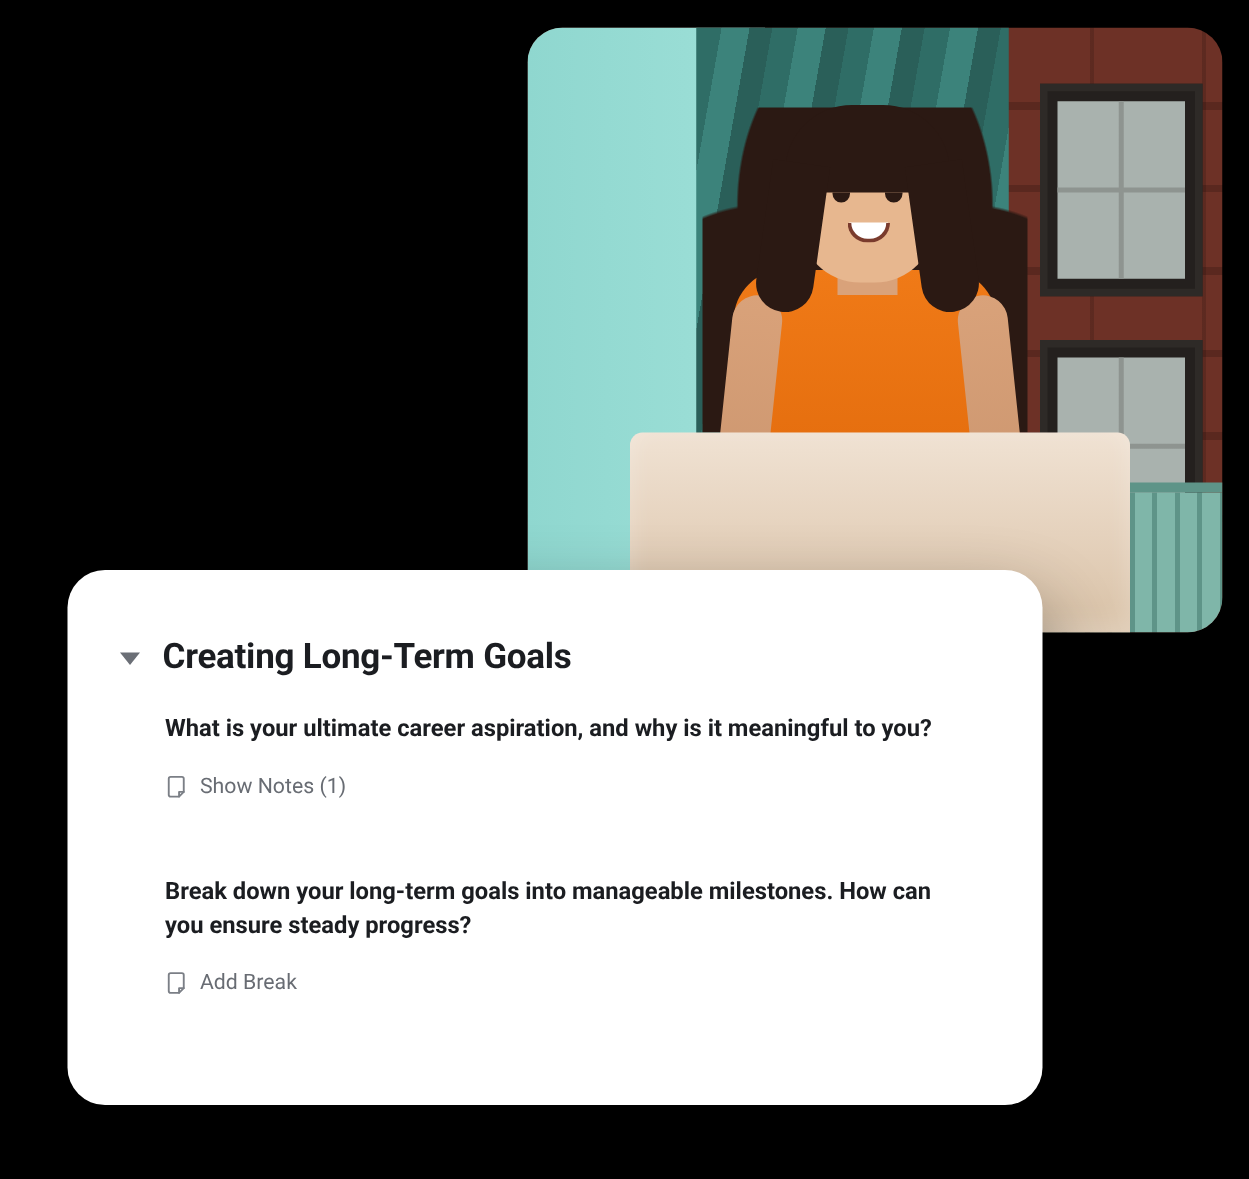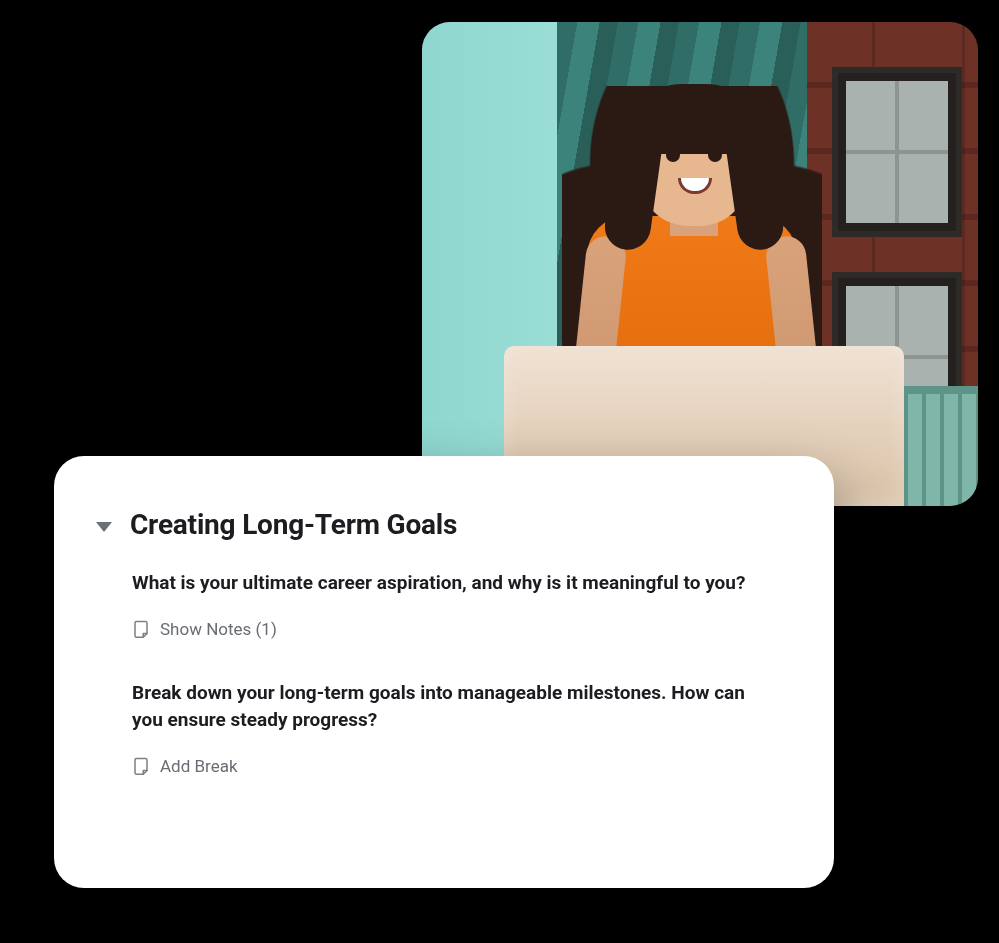--- a/index.html
+++ b/index.html
@@ -159,21 +159,21 @@
 
   
   .card {
     position: absolute;
     top: 456px;
     left: 54px;
     width: 780px;
     background: #ffffff;
     border-radius: 30px;
     box-shadow: 0 30px 60px rgba(0,0,0,0.45);
-    padding: 52px 56px 96px 42px;
+    padding: 52px 56px 72px 42px;
   }
   .card-header {
     display: flex;
     align-items: center;
     gap: 18px;
     margin-bottom: 28px;
   }
   .collapse-icon {
     width: 0; height: 0;
     border-left: 8px solid transparent;
@@ -183,21 +183,21 @@
     flex-shrink: 0;
     cursor: pointer;
   }
   .card-title {
     font-size: 28px;
     font-weight: 700;
     color: #1b1d21;
     letter-spacing: -0.2px;
   }
   .card-body { padding-left: 36px; }
-  .prompt-block { margin-bottom: 36px; }
+  .prompt-block { margin-bottom: 56px; }
   .prompt-text {
     font-size: 19px;
     line-height: 1.45;
     font-weight: 700;
     color: #1b1d21;
     margin-bottom: 22px;
     max-width: 640px;
   }
   .notes-action {
     display: inline-flex;

